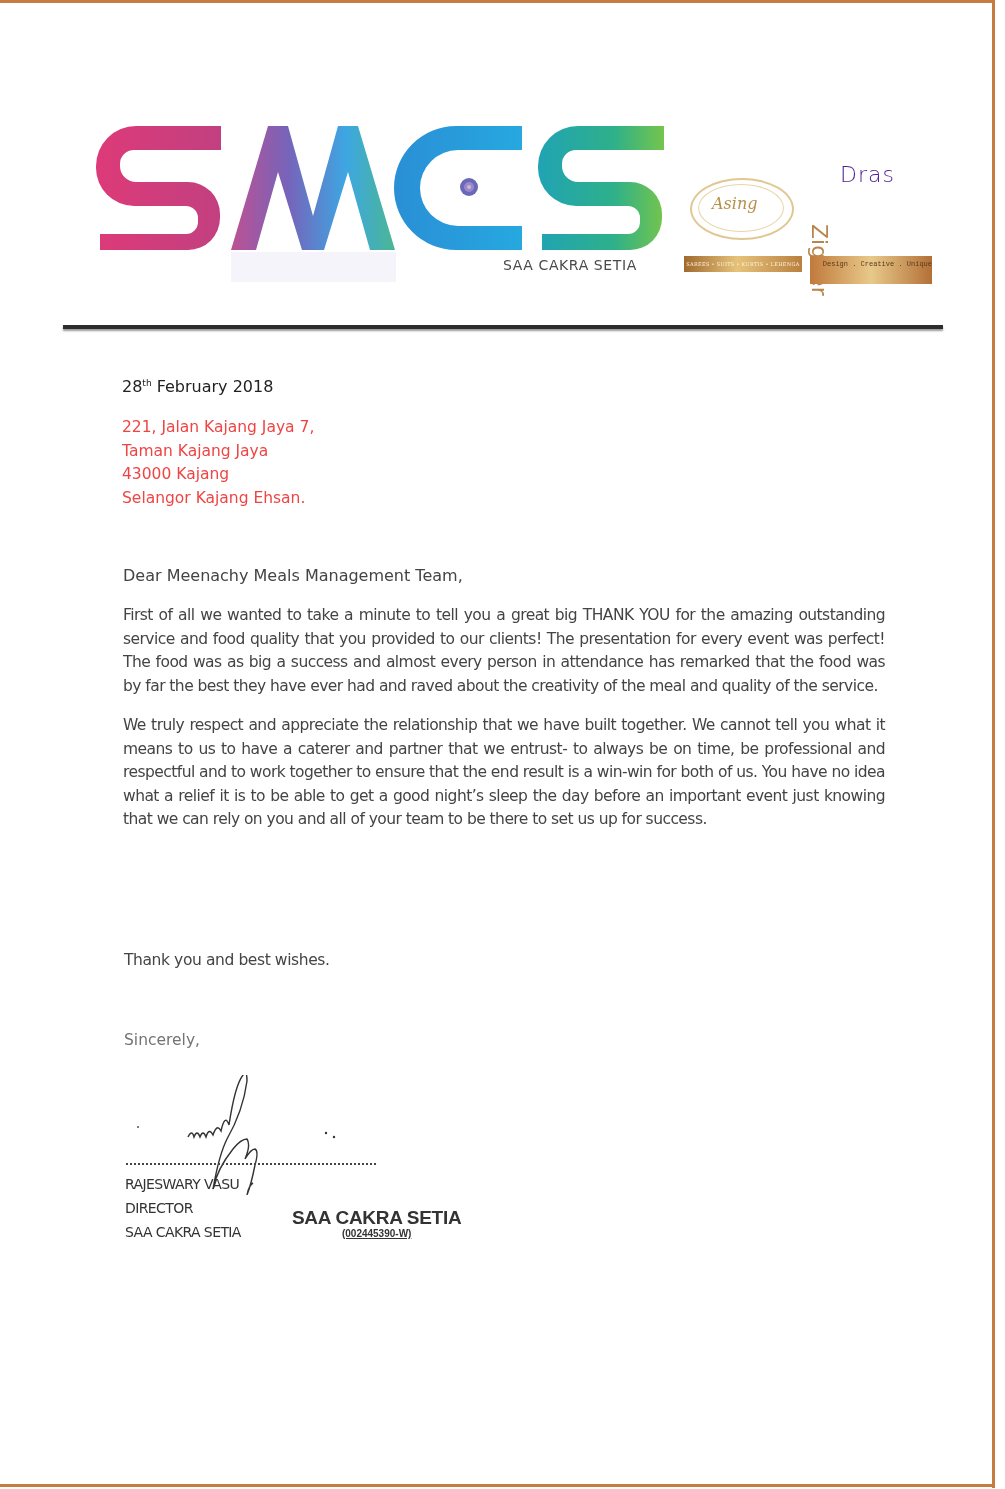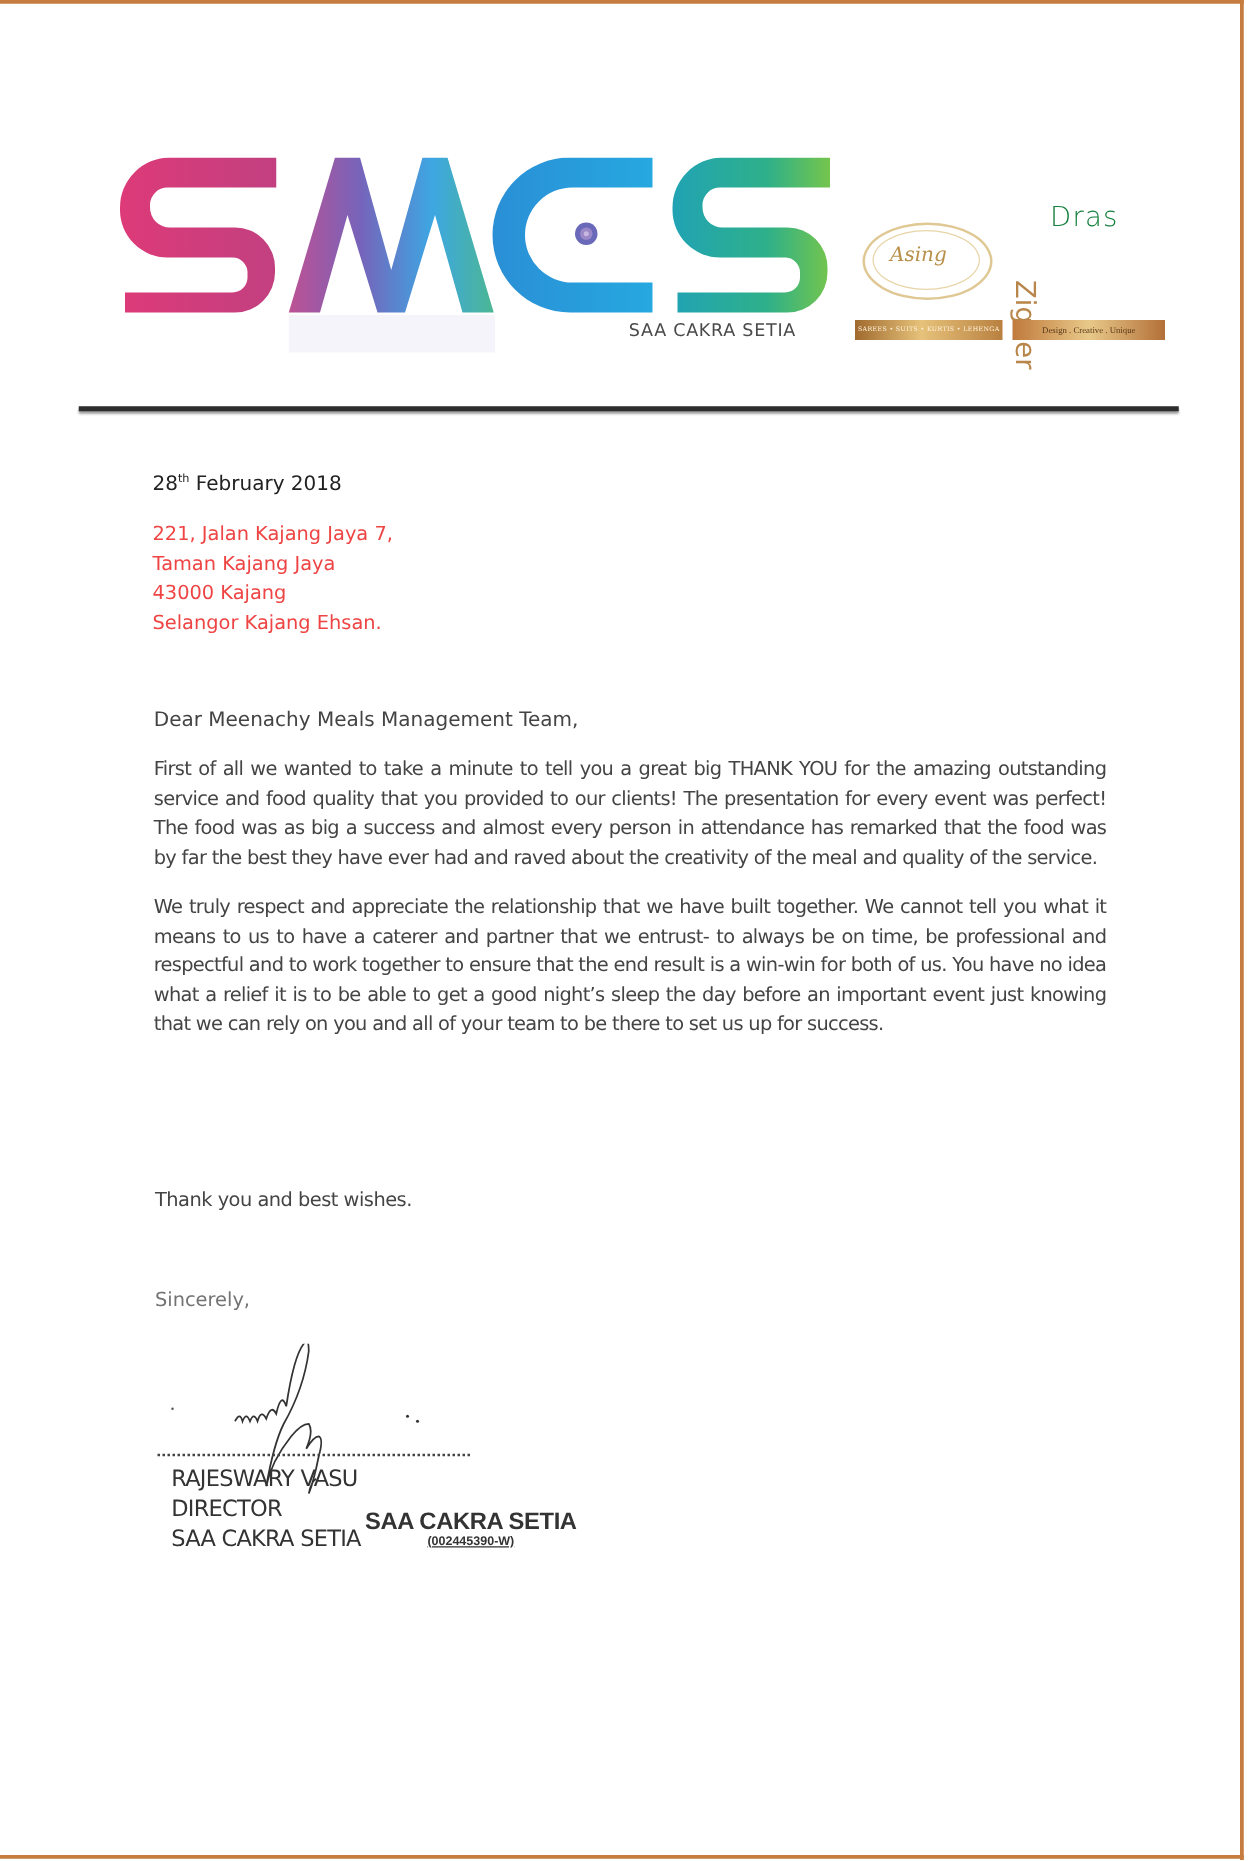--- a/index.html
+++ b/index.html
@@ -14,42 +14,42 @@
   .logo svg { display:block; }
   .brand-sub { position:absolute; left:503px; top:257px; font-family:"DejaVu Sans", sans-serif; font-size:14px; letter-spacing:0.6px; color:#4a4a4a; }
 
   .partner-asing { position:absolute; left:684px; top:170px; width:118px; height:104px; }
   .asing-oval { position:absolute; left:6px; top:8px; width:100px; height:58px; border:2px solid #e0c894; border-radius:50%; }
   .asing-oval2 { position:absolute; left:14px; top:14px; width:84px; height:46px; border:1px solid #e8d5a8; border-radius:50%; }
   .asing-script { position:absolute; left:28px; top:24px; font-family:"DejaVu Serif", serif; font-style:italic; font-size:16px; color:#b8904a; }
   .asing-bar { position:absolute; left:0; top:86px; width:118px; height:16px; background:linear-gradient(90deg,#a06a2e,#e6c27a 45%,#b98040); color:#fff3dc; font-size:5px; line-height:16px; text-align:center; letter-spacing:0.3px; font-family:"DejaVu Serif", serif; }
 
   .partner-dras { position:absolute; left:810px; top:160px; width:122px; height:114px; }
-  .dras-word { position:absolute; left:30px; top:2px; font-family:"DejaVu Sans", sans-serif; font-size:22px; color:#15803d; letter-spacing:1px; font-weight:300; }
+  .dras-word { position:absolute; left:30px; top:2px; font-family:"DejaVu Sans", sans-serif; font-size:22px; color:#4c1d95; letter-spacing:1px; font-weight:300; }
   .dras-vert { position:absolute; left:22px; top:64px; transform:rotate(90deg); transform-origin:left top; font-family:"DejaVu Sans", sans-serif; font-size:22px; color:#b8864a; white-space:nowrap; }
-  .dras-bar { position:absolute; left:0; top:96px; width:122px; height:16px; background:linear-gradient(90deg,#c07a3c,#e8c98a 50%,#b37038); color:#5a3a1a; font-size:7px; line-height:16px; text-align:center; font-family:Liberation Serif, serif; }
+  .dras-bar { position:absolute; left:0; top:96px; width:122px; height:28px; background:linear-gradient(90deg,#c07a3c,#e8c98a 50%,#b37038); color:#5a3a1a; font-size:7px; line-height:16px; text-align:right; font-family:Liberation Mono, monospace; }
 
   .contact-line { position:absolute; left:180px; top:296px; font-family:"DejaVu Sans", sans-serif; font-size:13px; color:#333; letter-spacing:-0.2px; }
   .header-rule { position:absolute; left:63px; top:325px; width:880px; height:4px; background:#2d2d2d; box-shadow:0 2px 2px #9a9a9a; }
 
   .letter-text { font-family:"DejaVu Sans", sans-serif; color:#444; font-weight:normal; }
   .date { position:absolute; left:122px; top:377px; font-size:16px; color:#222; }
   .date sup { font-size:9px; }
   .address { position:absolute; left:122px; top:416px; font-size:15.5px; line-height:23.5px; color:#ef4444; }
   .salutation { position:absolute; left:123px; top:566px; font-size:16px; color:#444; }
   .para { position:absolute; left:123px; width:762px; font-size:15.5px; line-height:23.5px; color:#444; text-align:justify; letter-spacing:-0.55px; }
   .p1 { top:604px; }
   .p2 { top:714px; }
   .p3 { top:848px; }
   .closing { position:absolute; left:124px; top:951px; font-size:15.5px; color:#444; letter-spacing:-0.4px; }
   .sincerely { position:absolute; left:124px; top:1031px; font-size:15.5px; color:#737373; }
 
   .signature { position:absolute; left:130px; top:1075px; width:260px; height:120px; }
   .sig-line { position:absolute; left:126px; top:1163px; width:250px; border-top:2px dotted #444; }
-  .signer { position:absolute; left:125px; top:1172px; font-size:18px; line-height:24px; color:#333; letter-spacing:-0.6px;margin-left:12px; }
+  .signer { position:absolute; left:125px; top:1172px; font-size:14px; line-height:24px; color:#333; letter-spacing:-0.6px; }
   .stamp { position:absolute; left:292px; top:1207px; text-align:center; color:#333; font-family:"Liberation Sans", sans-serif; }
   .stamp-name { font-size:19px; font-weight:bold; letter-spacing:-0.3px; }
   .stamp-reg { font-size:10px; font-weight:bold; margin-top:-1px;text-decoration:underline; }
 </style>
 </head>
 <body>
 
 <div class="page">
   <div class="border-top"></div>
   <div class="border-right"></div>

